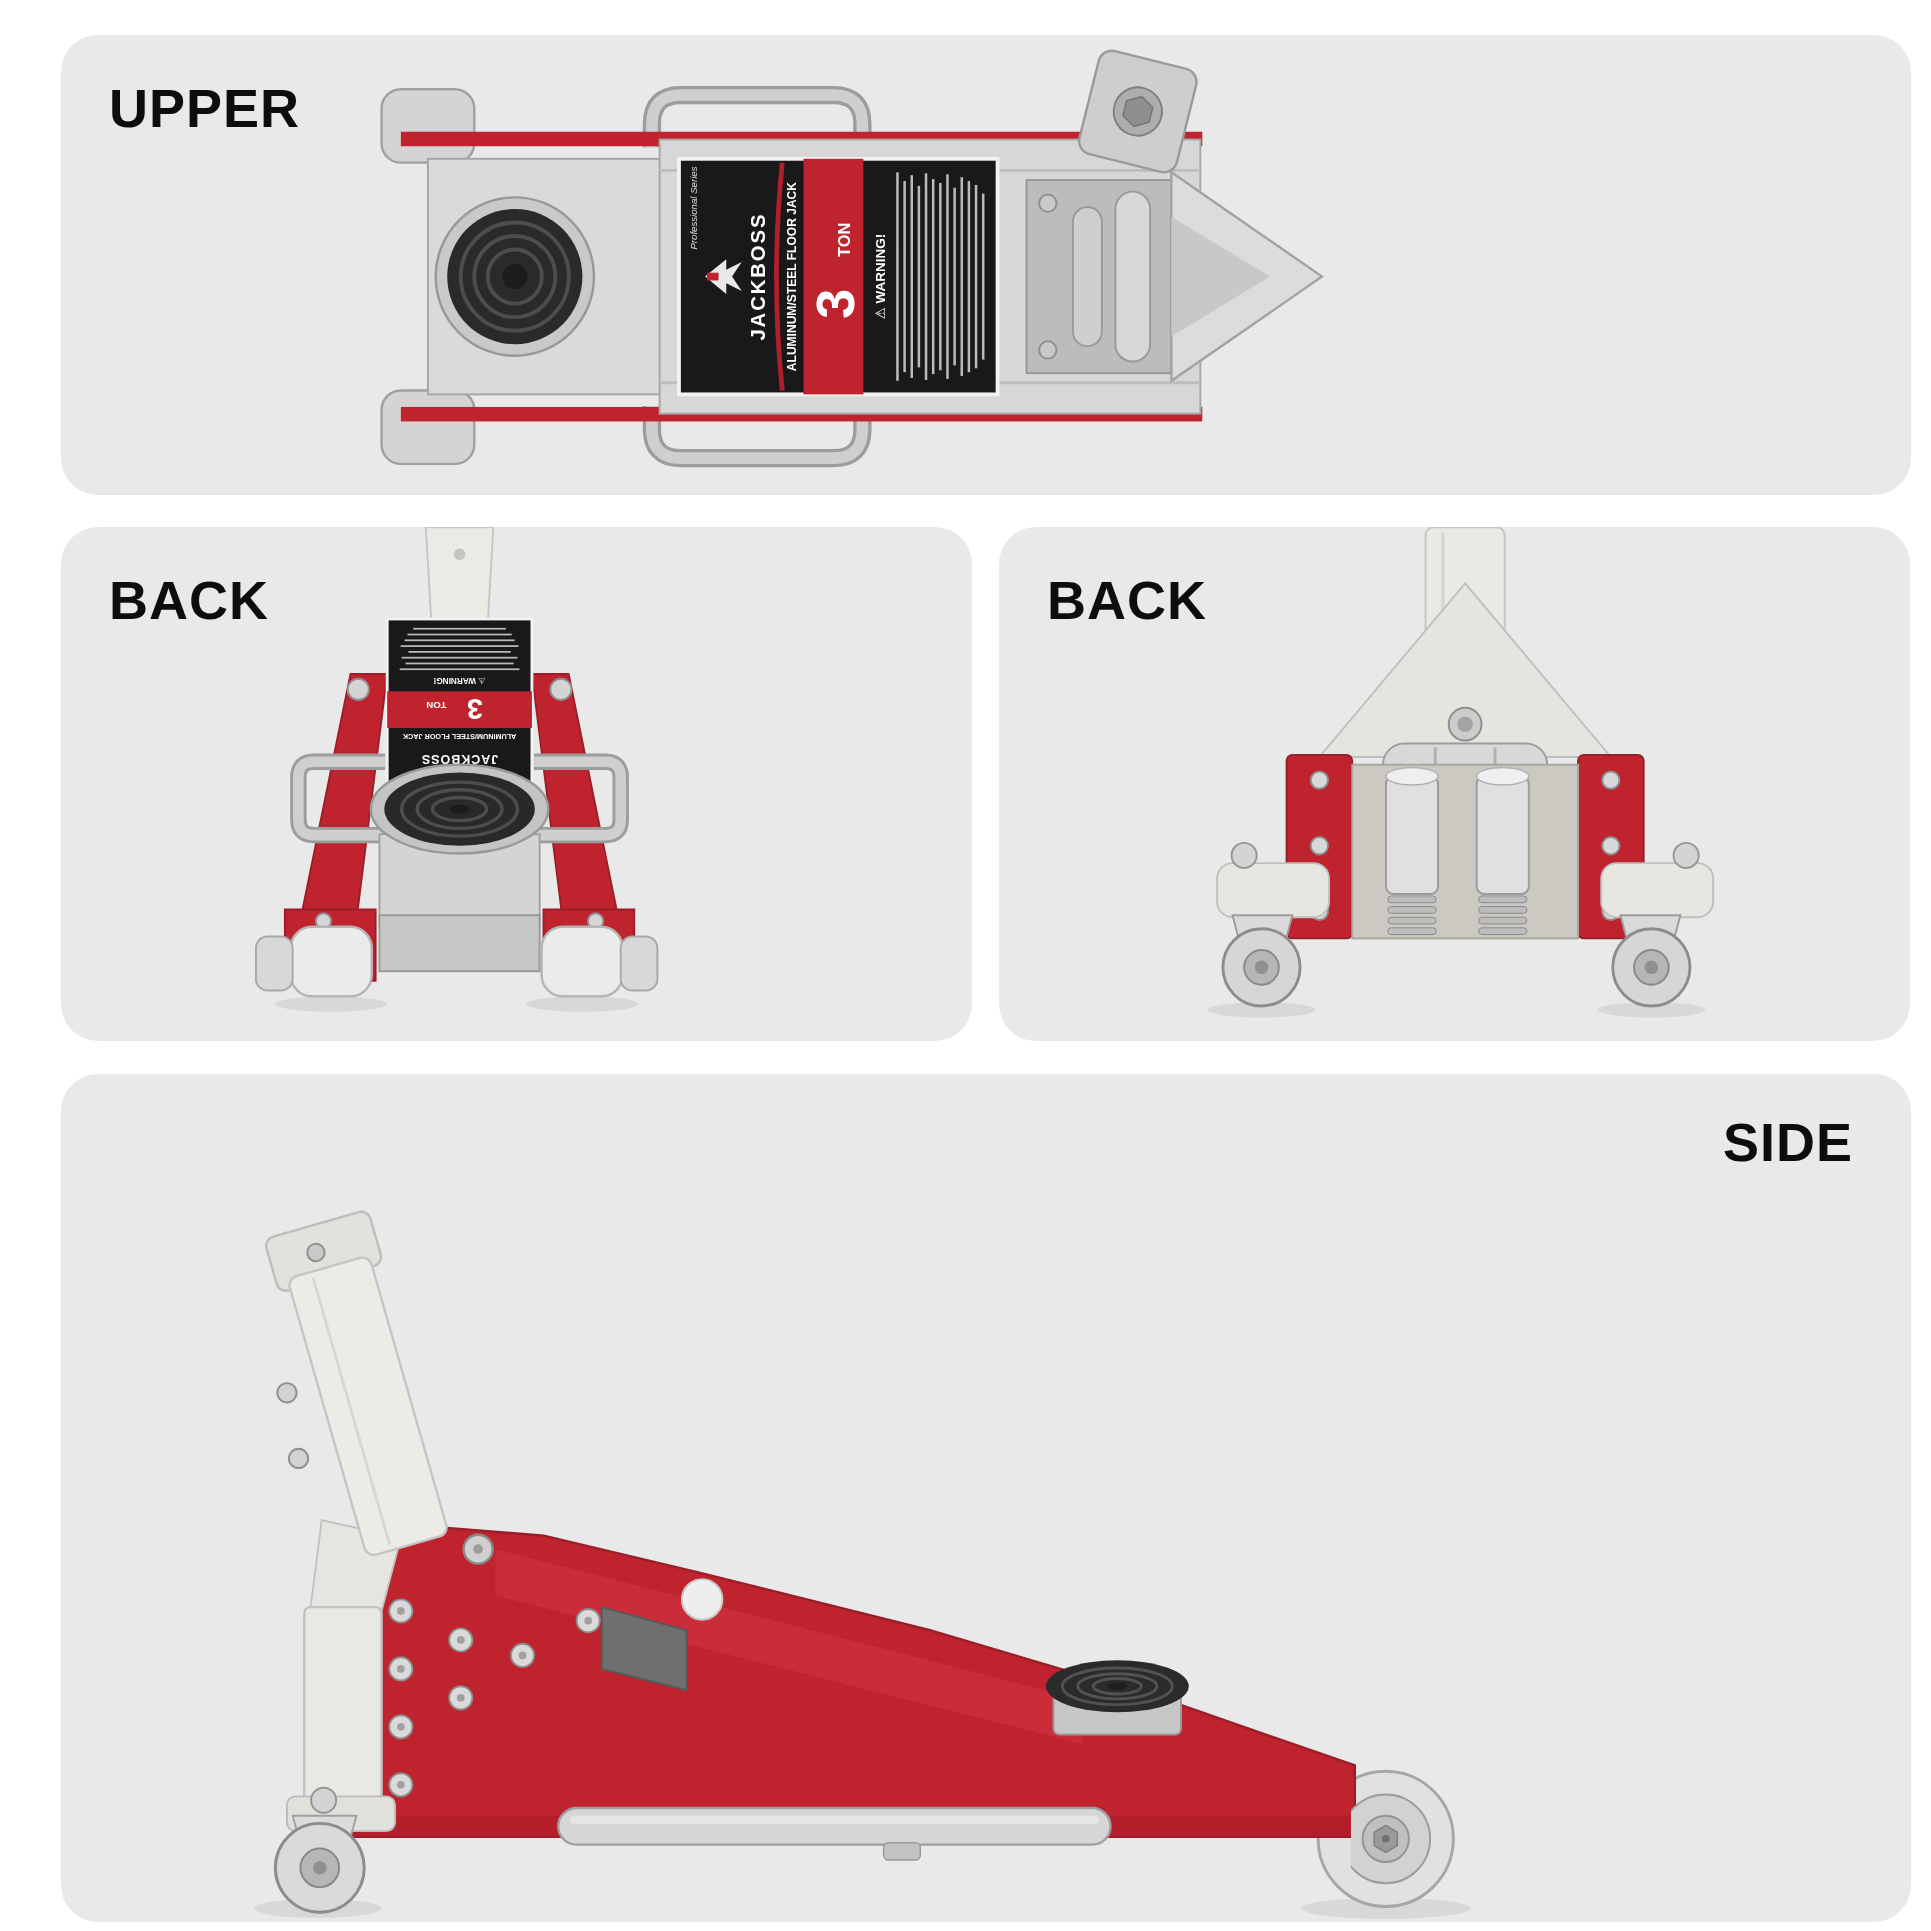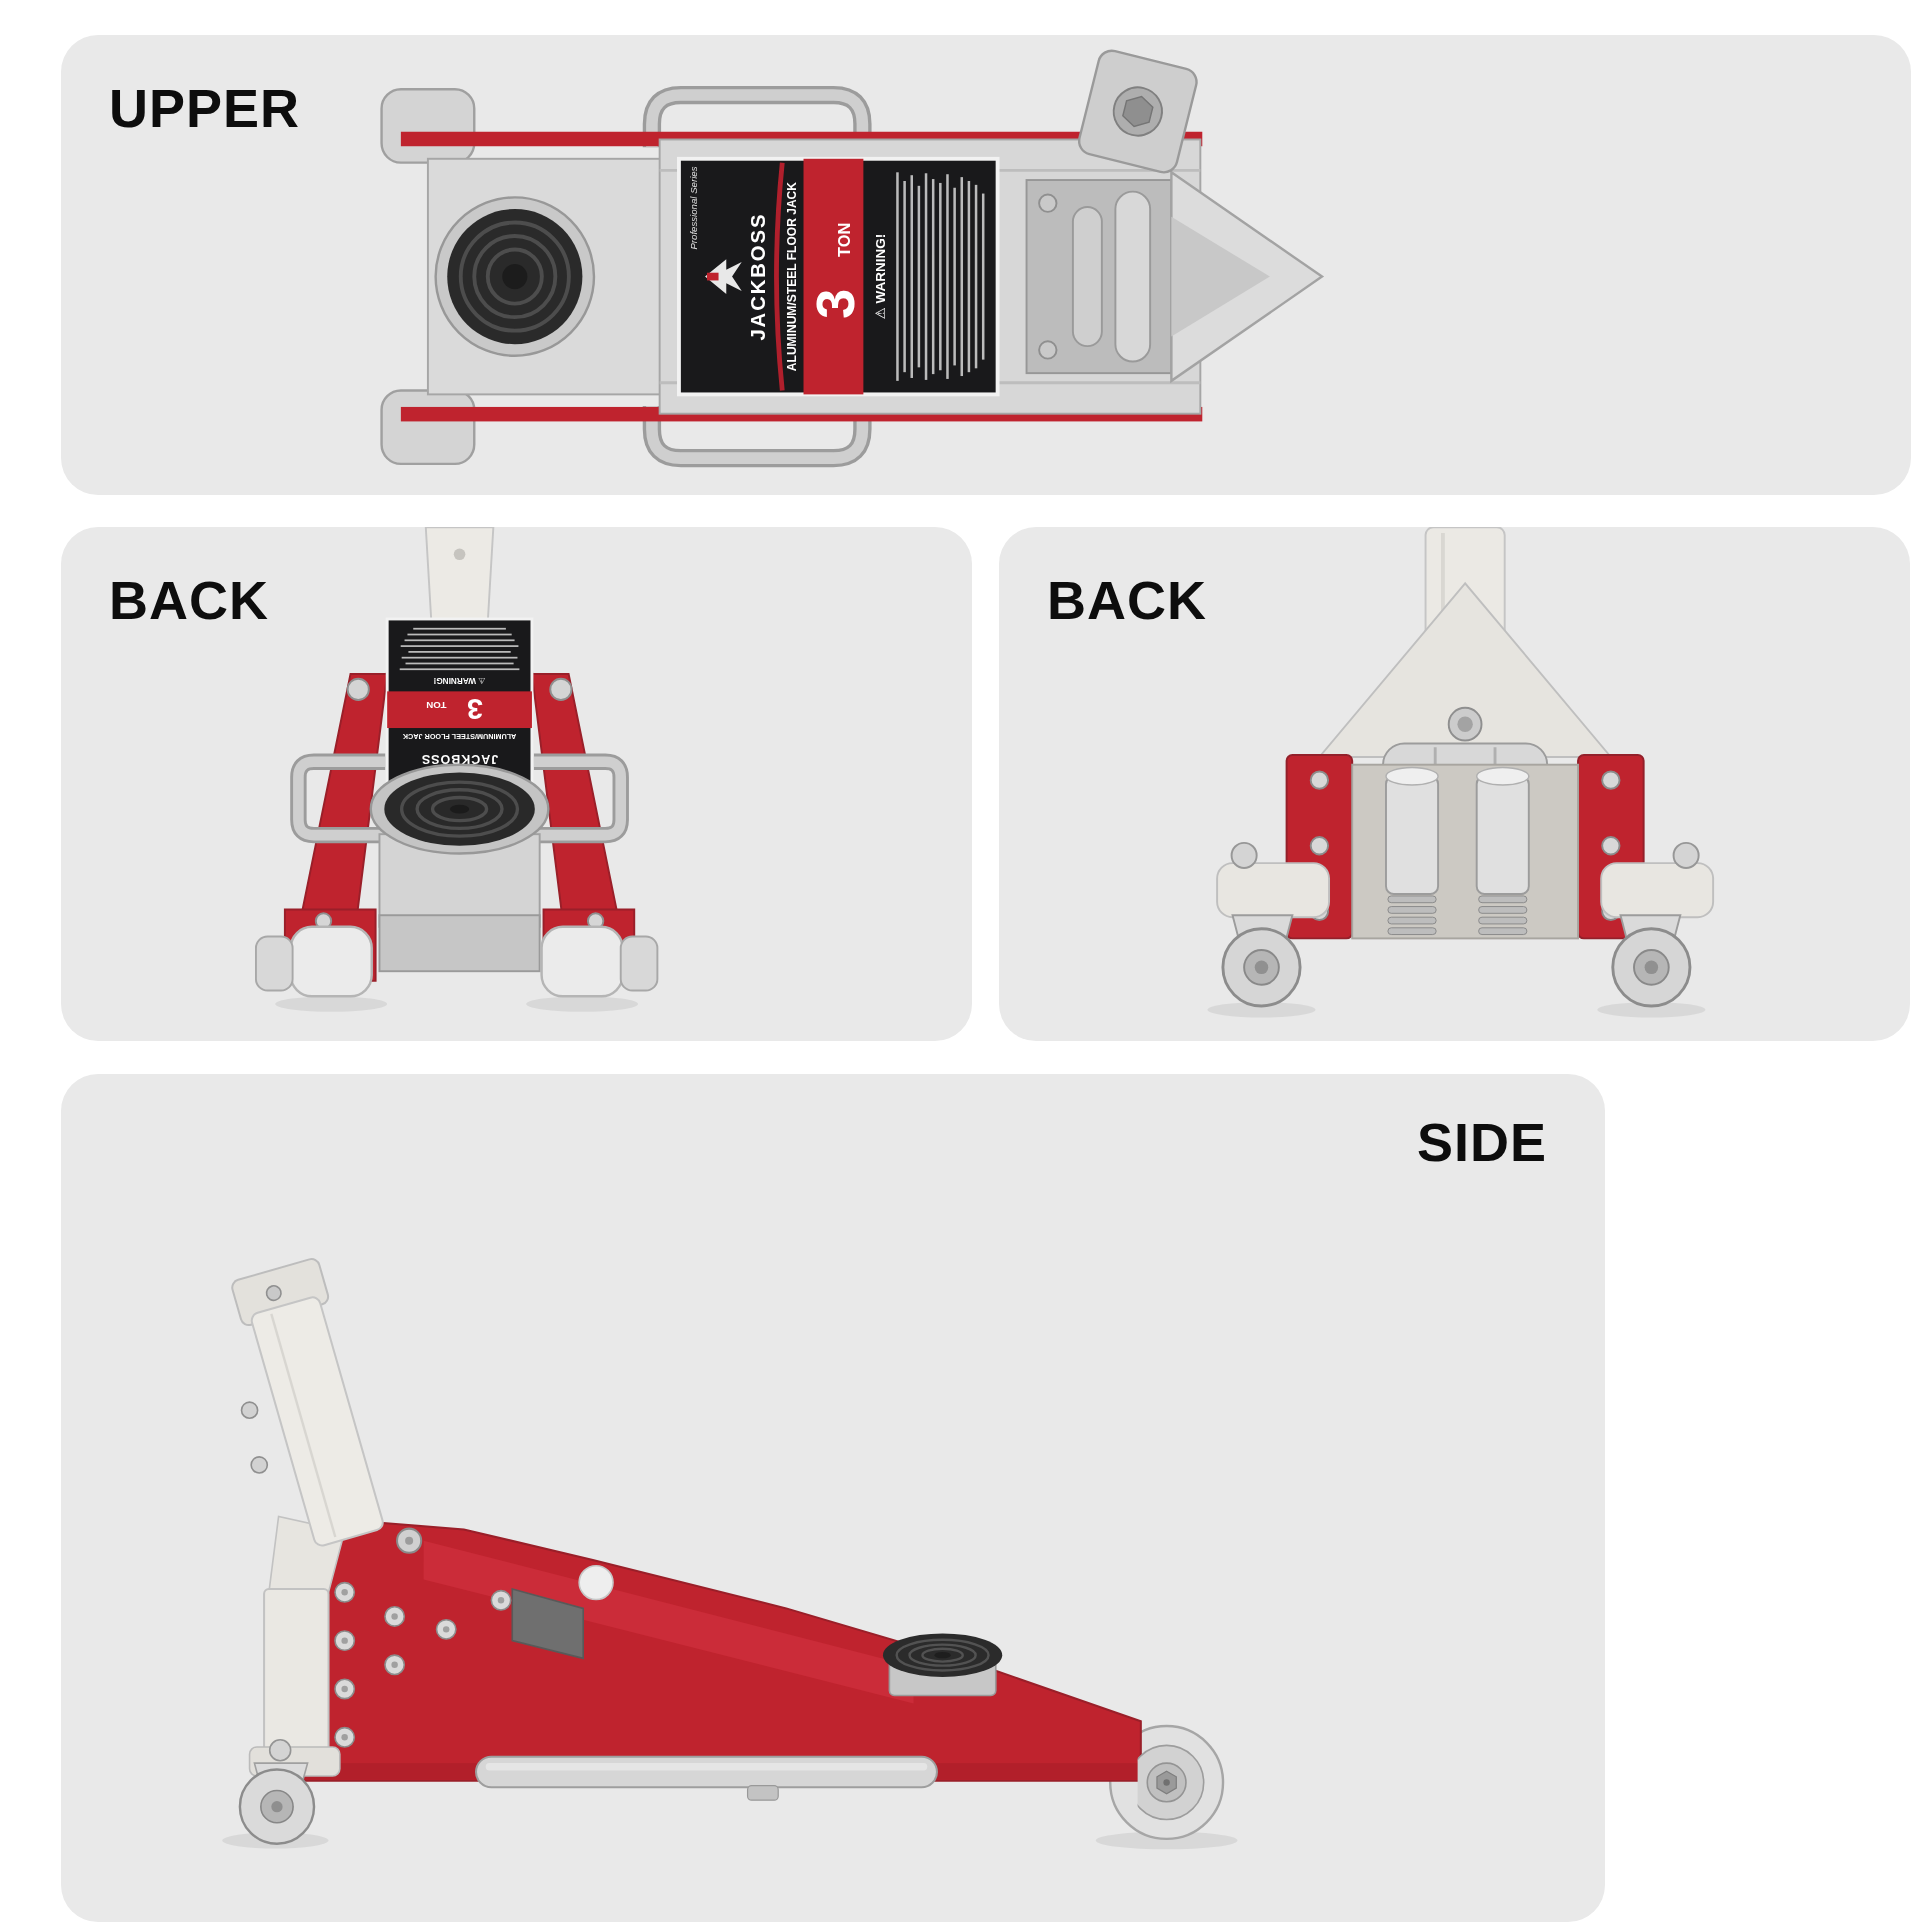--- a/index.html
+++ b/index.html
@@ -1,21 +1,21 @@
 <!DOCTYPE html>
 <html><head>
 <meta charset="utf-8">
 <style>
   html,body{margin:0;padding:0;background:#ffffff;}
   .canvas{position:relative;width:1931px;height:1931px;background:#ffffff;font-family:"Liberation Sans","DejaVu Sans",sans-serif;overflow:hidden;margin-left:20px;}
   .panel{position:absolute;background:#e9e9e9;border-radius:37px;overflow:hidden;}
   .panel-upper{left:41px;top:35px;width:1850px;height:460px;}
   .panel-front{left:41px;top:527px;width:911px;height:514px;}
   .panel-back{left:979px;top:527px;width:911px;height:514px;}
-  .panel-side{left:41px;top:1074px;width:1544px;height:848px;}
+  .panel-side{left:41px;top:1074px;width:1850px;height:848px;}
   .panel-label{position:absolute;font-size:54px;font-weight:700;color:#0d0d0d;letter-spacing:1px;z-index:5;}
   .pl-topleft{left:48px;top:42px;}
   .pl-topright{right:58px;top:37px;}
   .art{position:absolute;left:0;top:0;width:100%;height:100%;display:block;}
   svg text{font-family:"Liberation Sans","DejaVu Sans",sans-serif;}
 </style>
 </head>
 <body>
 
 <div class="canvas">

